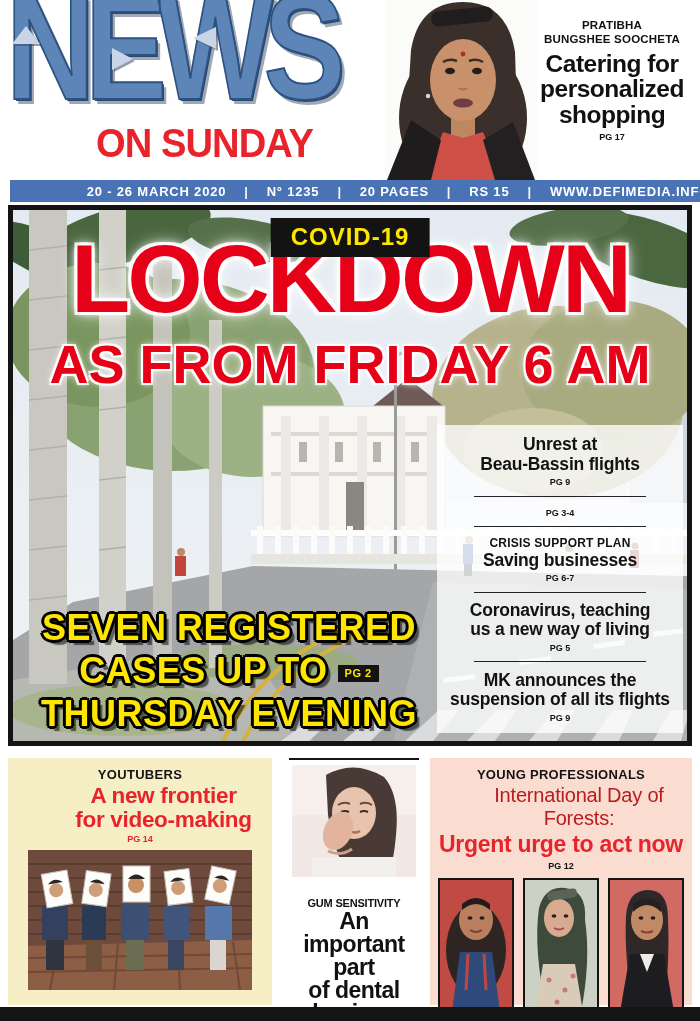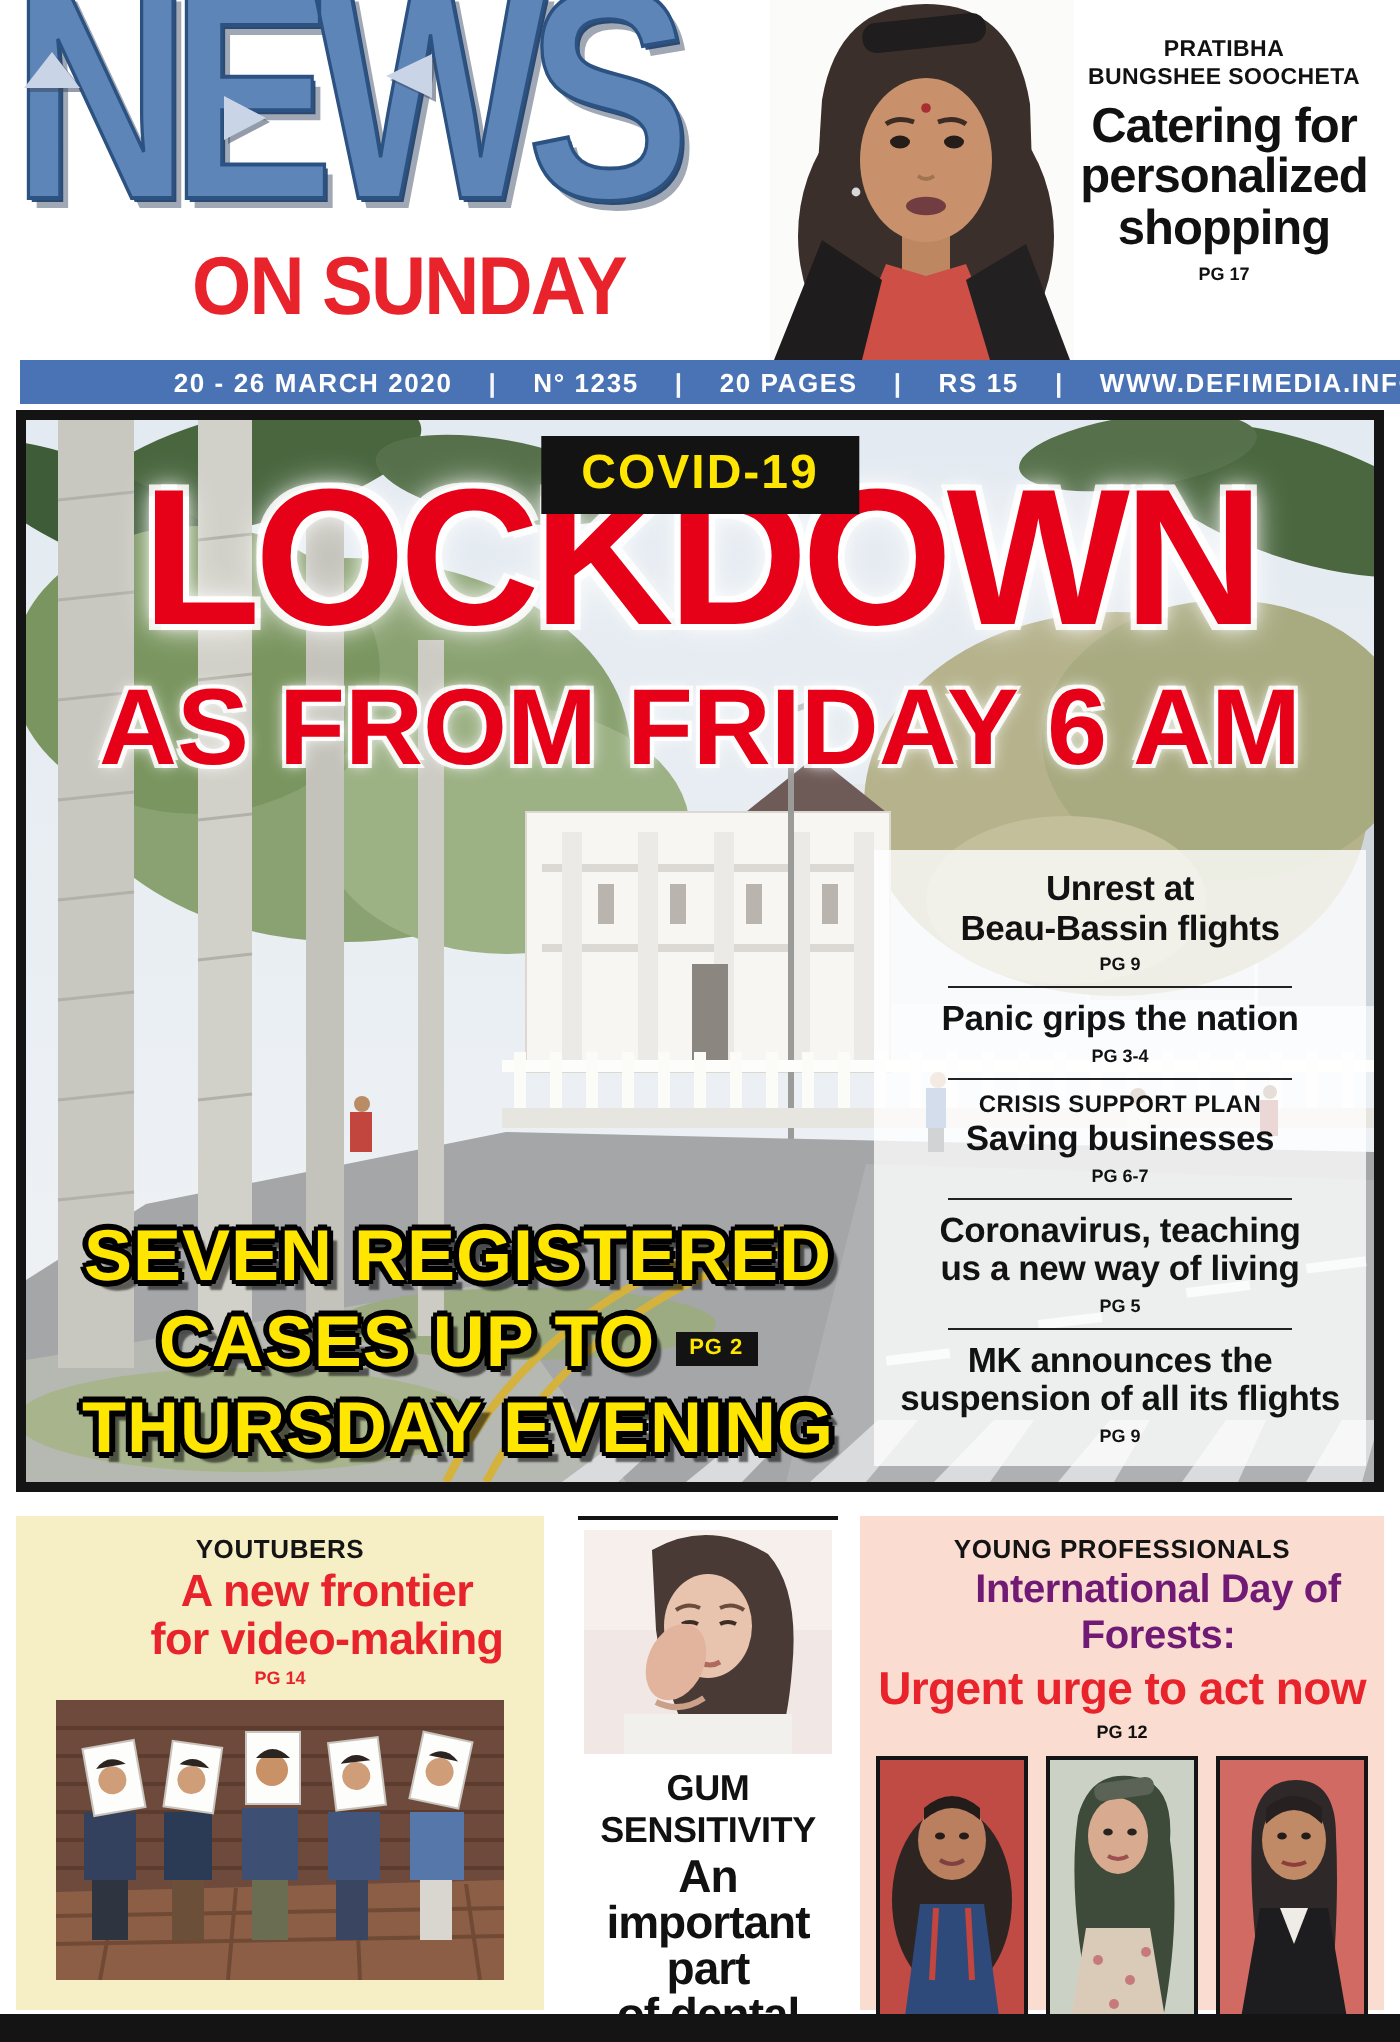--- a/index.html
+++ b/index.html
@@ -91,27 +91,27 @@
   #panel-left{
     left:0;top:0;width:264px;height:247px;background:#f6eec5;text-align:center;box-sizing:border-box;padding-top:9px;
   }
   .b-kicker{font-weight:bold;font-size:13px;color:#141414;letter-spacing:.3px;}
   #yt-title{font-weight:bold;font-size:22.5px;line-height:1.05;color:#e8232b;letter-spacing:-.3px;margin-top:2px;padding-left:47px;}
   #yt-page{font-weight:bold;font-size:9px;color:#e8232b;margin-top:3px;}
   #yt-photo{display:block;margin:6px auto 0;}
   #panel-mid{left:277px;top:0;width:138px;height:247px;text-align:center;}
   #mid-topline{width:130px;border-top:2px solid #141414;margin:0 auto 5px;}
   #gum-photo{display:block;margin:0 auto;}
-  #gum-kicker{font-weight:bold;font-size:18px;margin-top:7px;letter-spacing:-.2px;}
+  #gum-kicker{font-weight:bold;font-size:11px;margin-top:20px;letter-spacing:-.2px;}
   #gum-title{font-weight:bold;font-size:23px;line-height:1.0;letter-spacing:-.5px;margin-top:1px;}
   #gum-page{font-weight:bold;font-size:9px;margin-top:3px;}
   #panel-right{
     left:422px;top:0;width:262px;height:247px;background:#fadcd0;text-align:center;box-sizing:border-box;padding-top:9px;
   }
-  #forest-blue{font-size:20px;color:#701a75;font-weight:bold;letter-spacing:-.2px;margin-top:2px;padding-left:36px;}
+  #forest-blue{font-size:20px;color:#b91c1c;font-weight:normal;letter-spacing:-.2px;margin-top:2px;padding-left:36px;}
   #forest-red{font-weight:bold;font-size:23px;color:#e8232b;letter-spacing:-.3px;margin-top:1px;}
   #forest-page{font-weight:bold;font-size:9px;margin-top:3px;}
   #portraits{display:flex;justify-content:center;gap:9px;margin-top:7px;}
   #portraits svg{border:2px solid #141414;}
 
   
   #bottom-bar{left:0;top:1007px;width:700px;height:14px;background:#141414;}
 </style>
 </head>
 <body>
@@ -319,21 +319,20 @@
   <h2 id="headline-sub" class="abs">AS FROM FRIDAY 6 AM</h2>
 
   <aside id="story-list" class="abs">
     <div class="sl-item">
       <div class="sl-title preline">Unrest at
 Beau-Bassin flights</div>
       <div class="sl-page">PG 9</div>
     </div>
     <div class="sl-divider"></div>
     <div class="sl-item">
-      <div class="sl-title preline">Panic grips the nation</div>
       <div class="sl-page">PG 3-4</div>
     </div>
     <div class="sl-divider"></div>
     <div class="sl-item">
       <div class="sl-kicker">CRISIS SUPPORT PLAN</div>
       <div class="sl-title preline">Saving businesses</div>
       <div class="sl-page">PG 6-7</div>
     </div>
     <div class="sl-divider"></div>
     <div class="sl-item">

